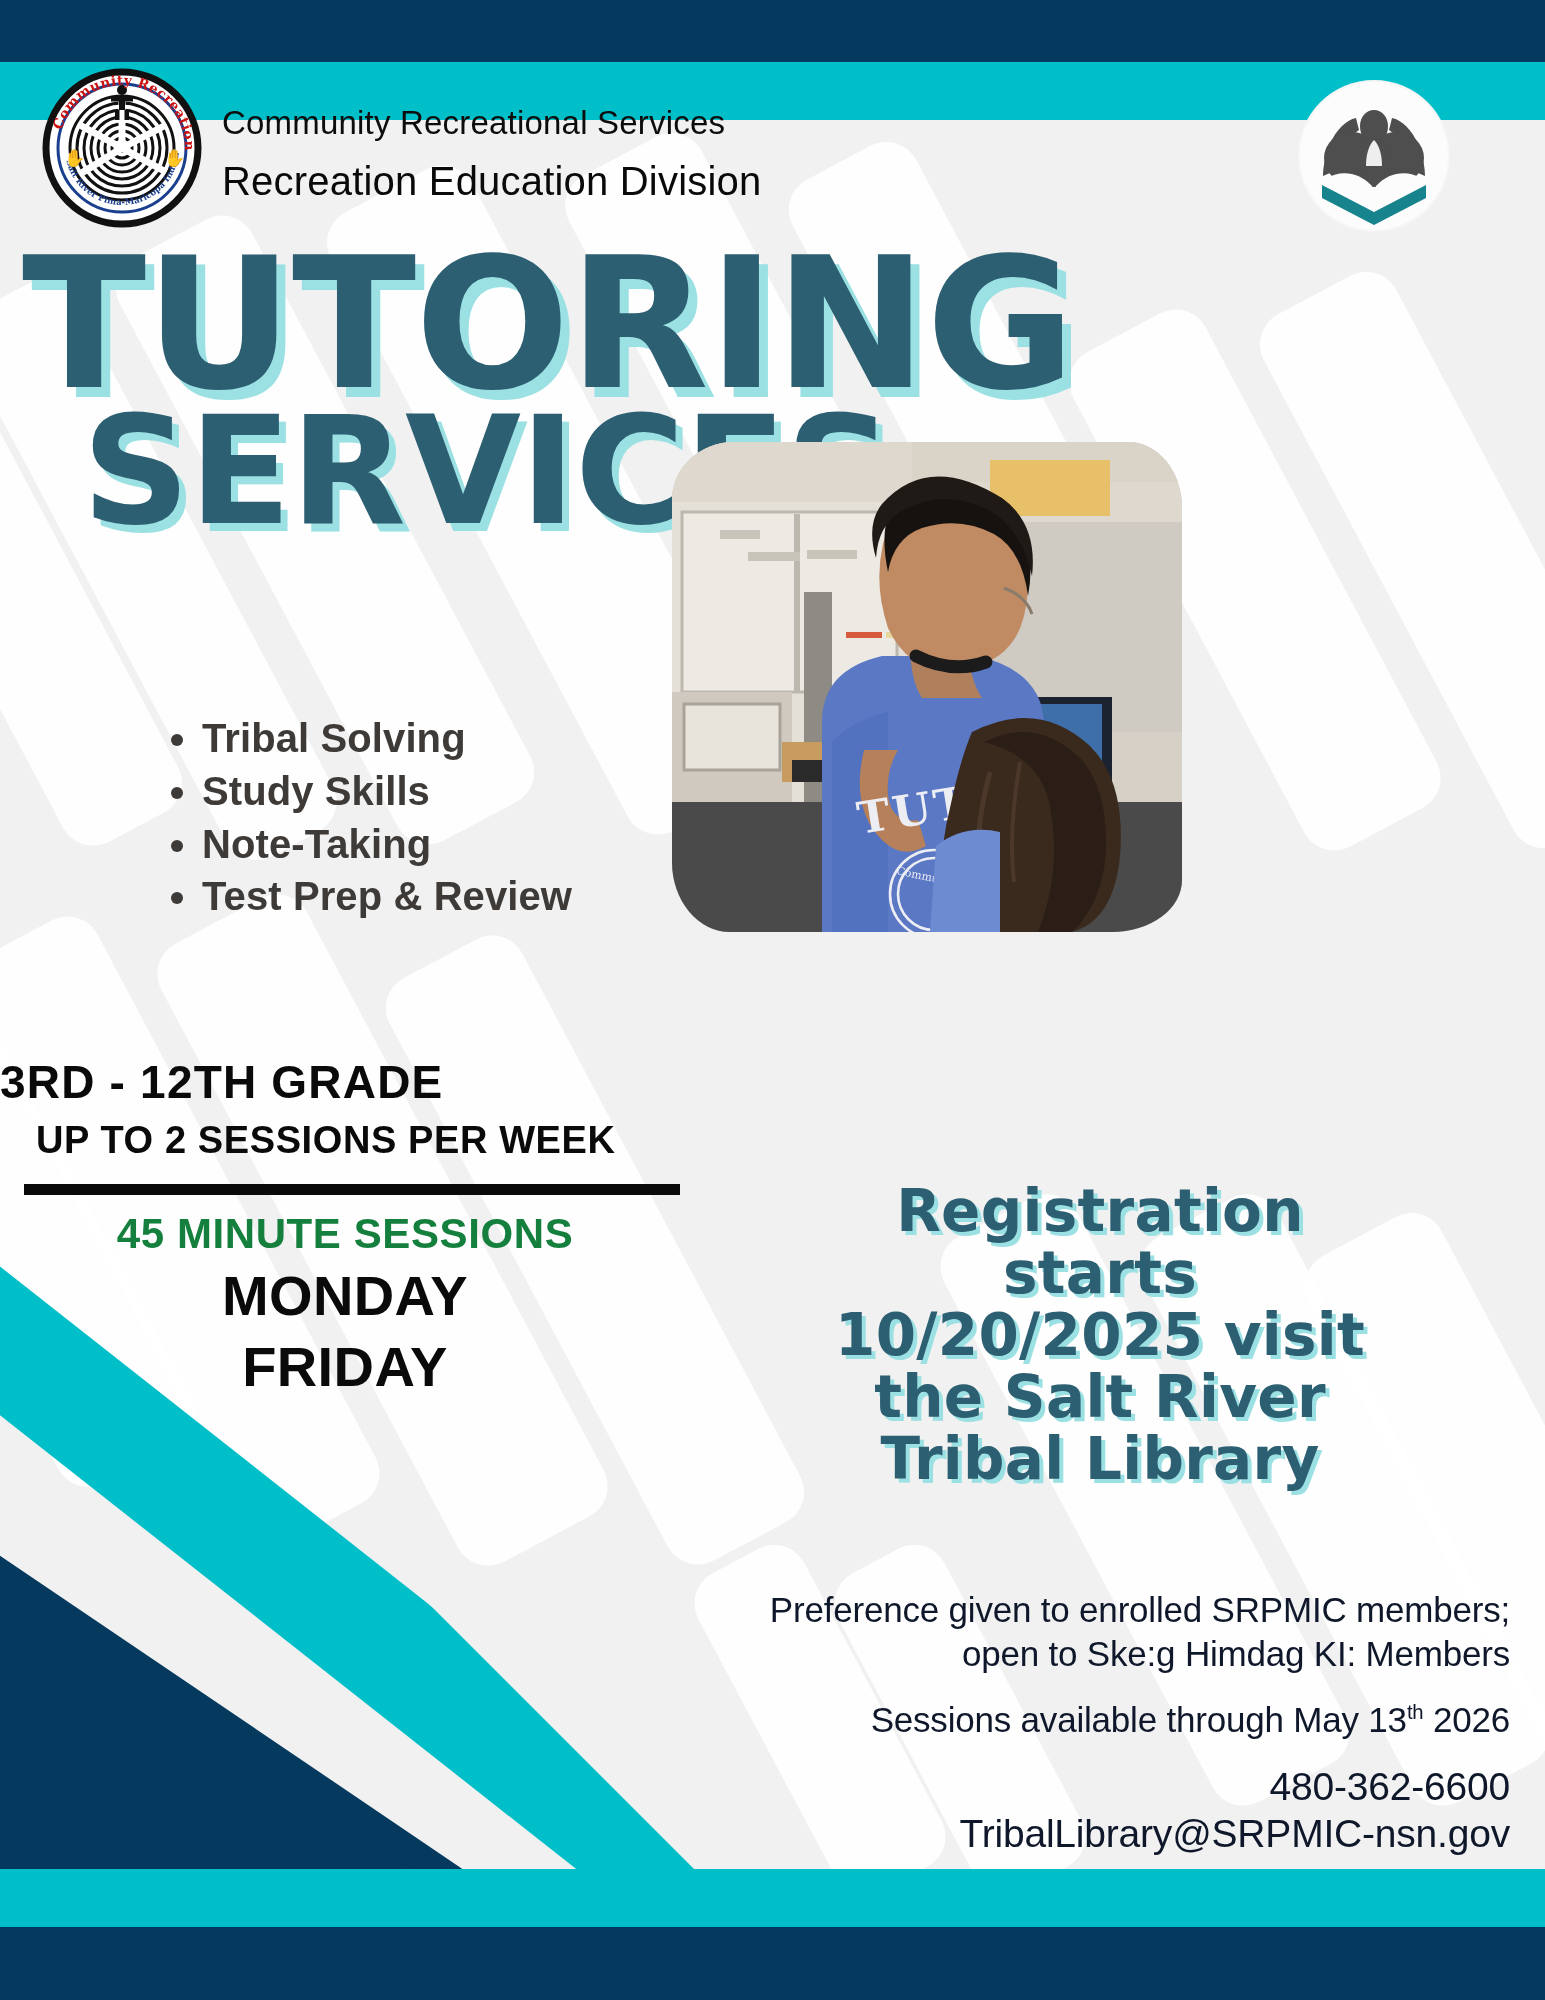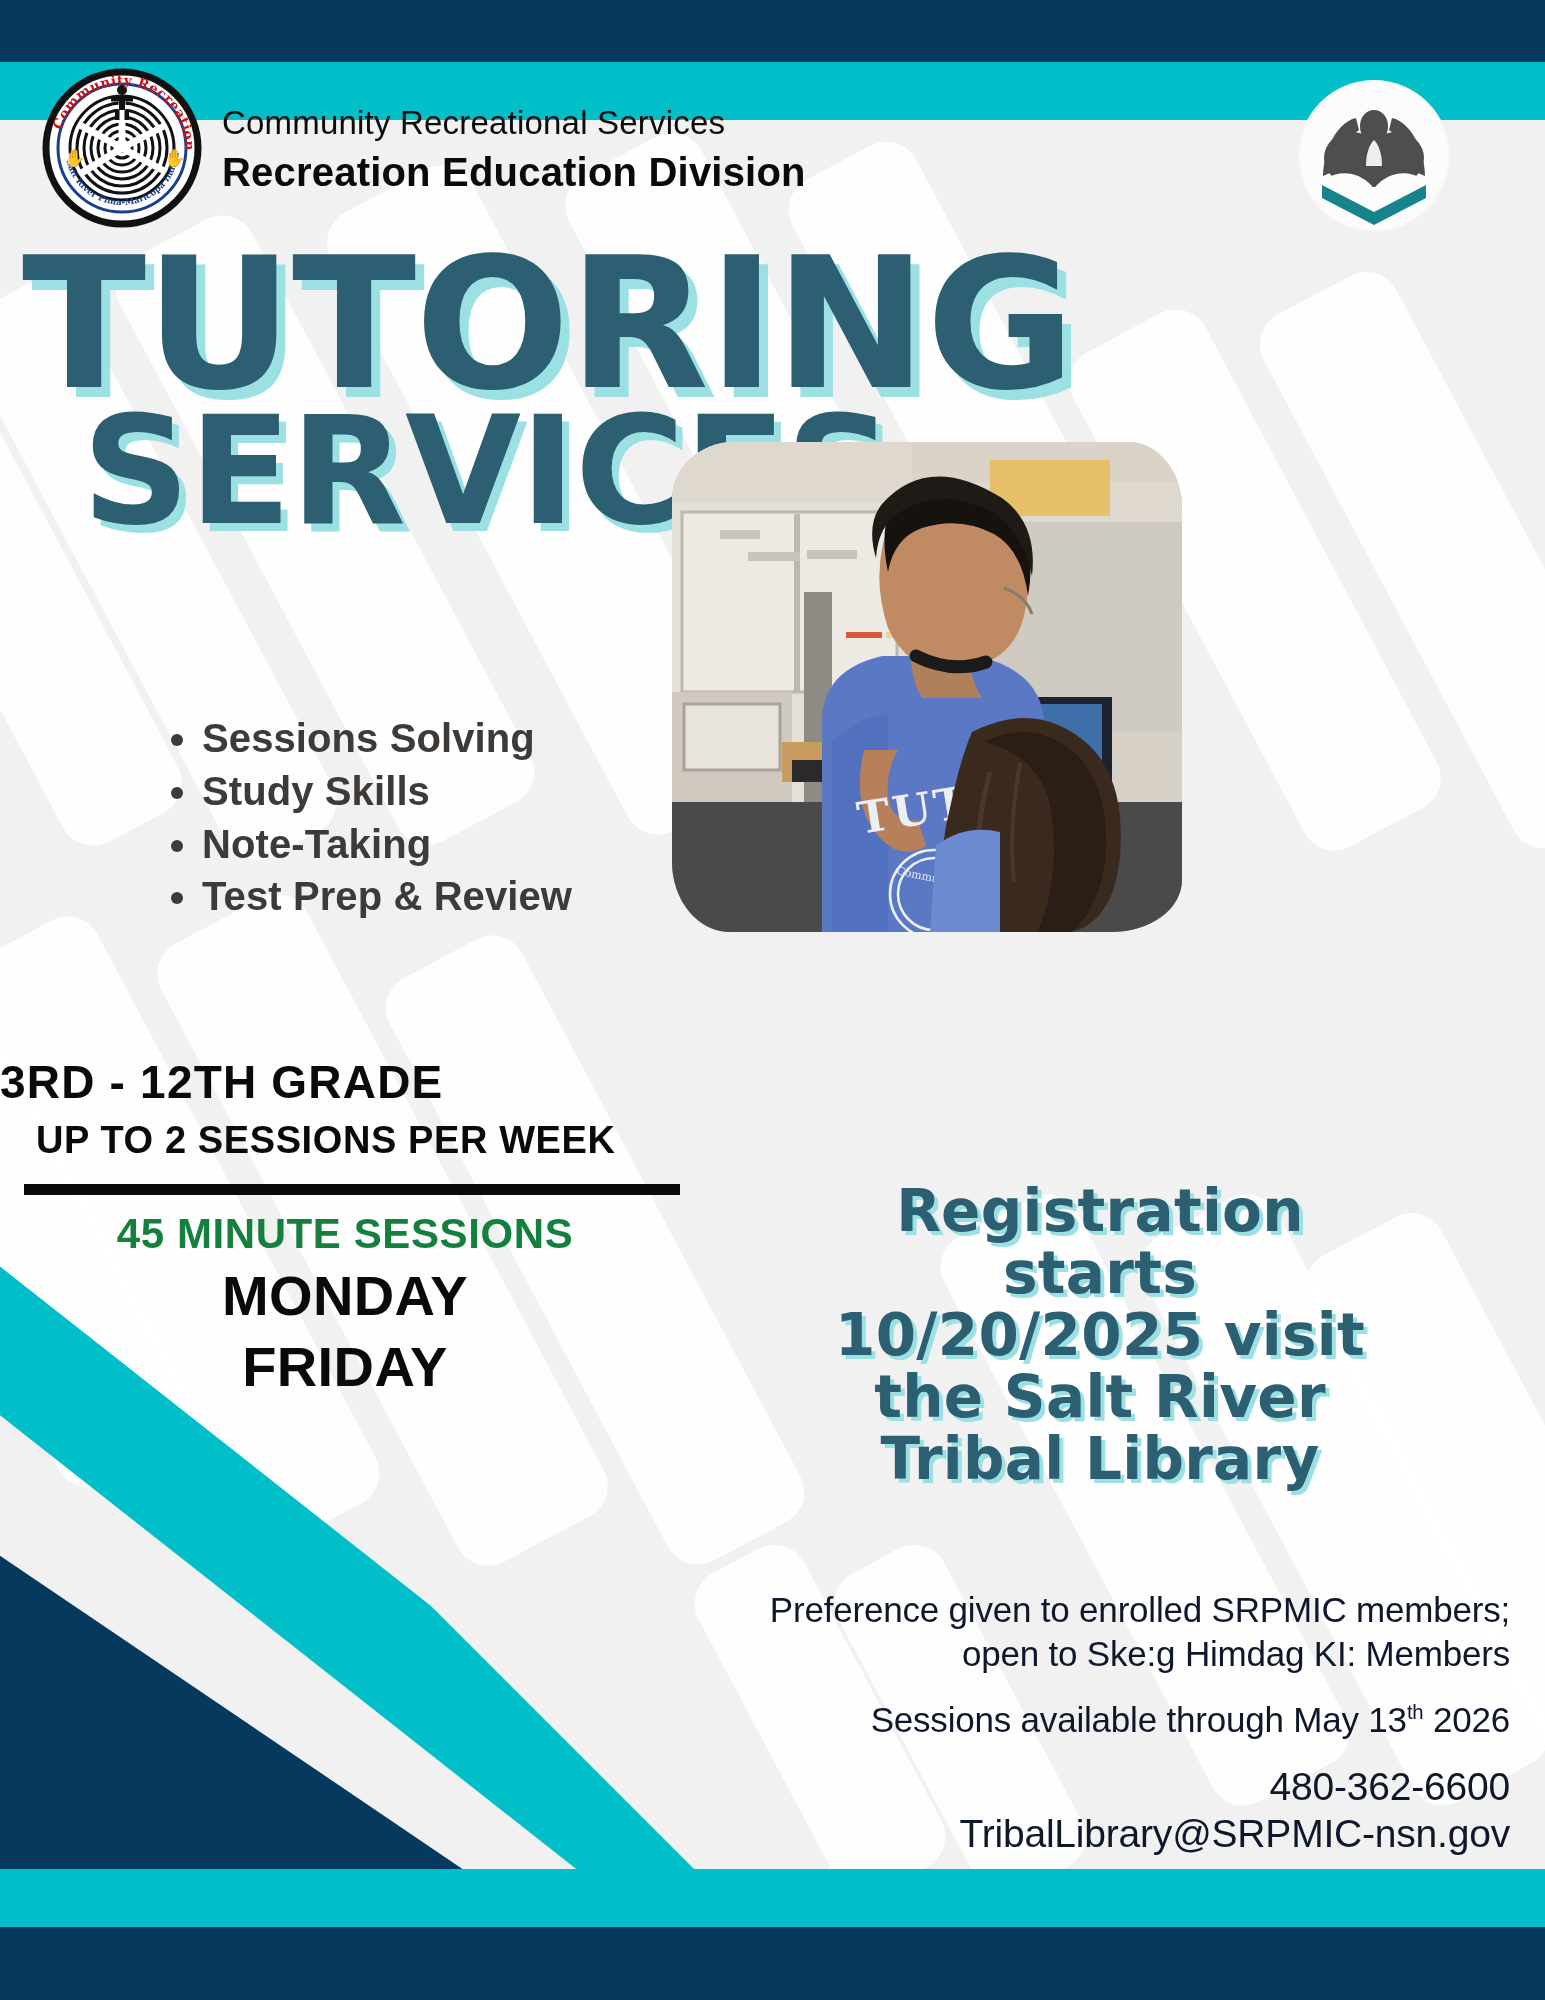--- a/index.html
+++ b/index.html
@@ -19,21 +19,21 @@
   
   .navy-bar{position:absolute;left:0;top:0;width:1545px;height:62px;background:#053A5E;}
   .cyan-bar{position:absolute;left:0;top:62px;width:1545px;height:58px;background:#00BFC8;}
 
   
   .crs-seal{position:absolute;left:42px;top:68px;width:160px;height:160px;}
 
   .hdr-text{position:absolute;left:222px;top:104px;}
   .hdr-l1{font-size:33px;letter-spacing:.2px;color:#0d0d0d;font-family:"Liberation Sans", sans-serif;
     font-stretch:condensed;}
-  .hdr-l2{font-size:40px;font-weight:bold;color:#0a0a0a;margin-top:8px;letter-spacing:.2px;}
+  .hdr-l2{font-size:40px;font-weight:normal;color:#0a0a0a;margin-top:17px;letter-spacing:.2px;}
 
   .lib-logo{position:absolute;left:1300px;top:82px;width:148px;height:148px;border-radius:50%;
     background:#fdfdfd;box-shadow:0 0 0 2px #f6f6f6;}
 
   
   .title-wrap{position:absolute;left:22px;top:246px;width:1000px;}
   .t-tutoring{
     font-size:182px;line-height:.86;font-weight:bold;color:#2C5F72;
     letter-spacing:-1px;
     text-shadow:9px 10px 0 #9BE0E2;
@@ -188,21 +188,21 @@
     </svg>
   </div>
 
   <div class="title-wrap">
     <div class="t-tutoring">TUTORING</div>
     <div class="t-services">SERVICES</div>
   </div>
 
   <div class="bullets">
     <ul>
-      <li>Sessions Solving</li>
+      <li>Tribal Solving</li>
       <li>Study Skills</li>
       <li>Note-Taking</li>
       <li>Test Prep &amp; Review</li>
     </ul>
   </div>
 
   <div class="photo">
     <svg width="510" height="490" viewBox="0 0 510 490">
       <rect width="510" height="490" fill="#D6D0C6"></rect>
 

